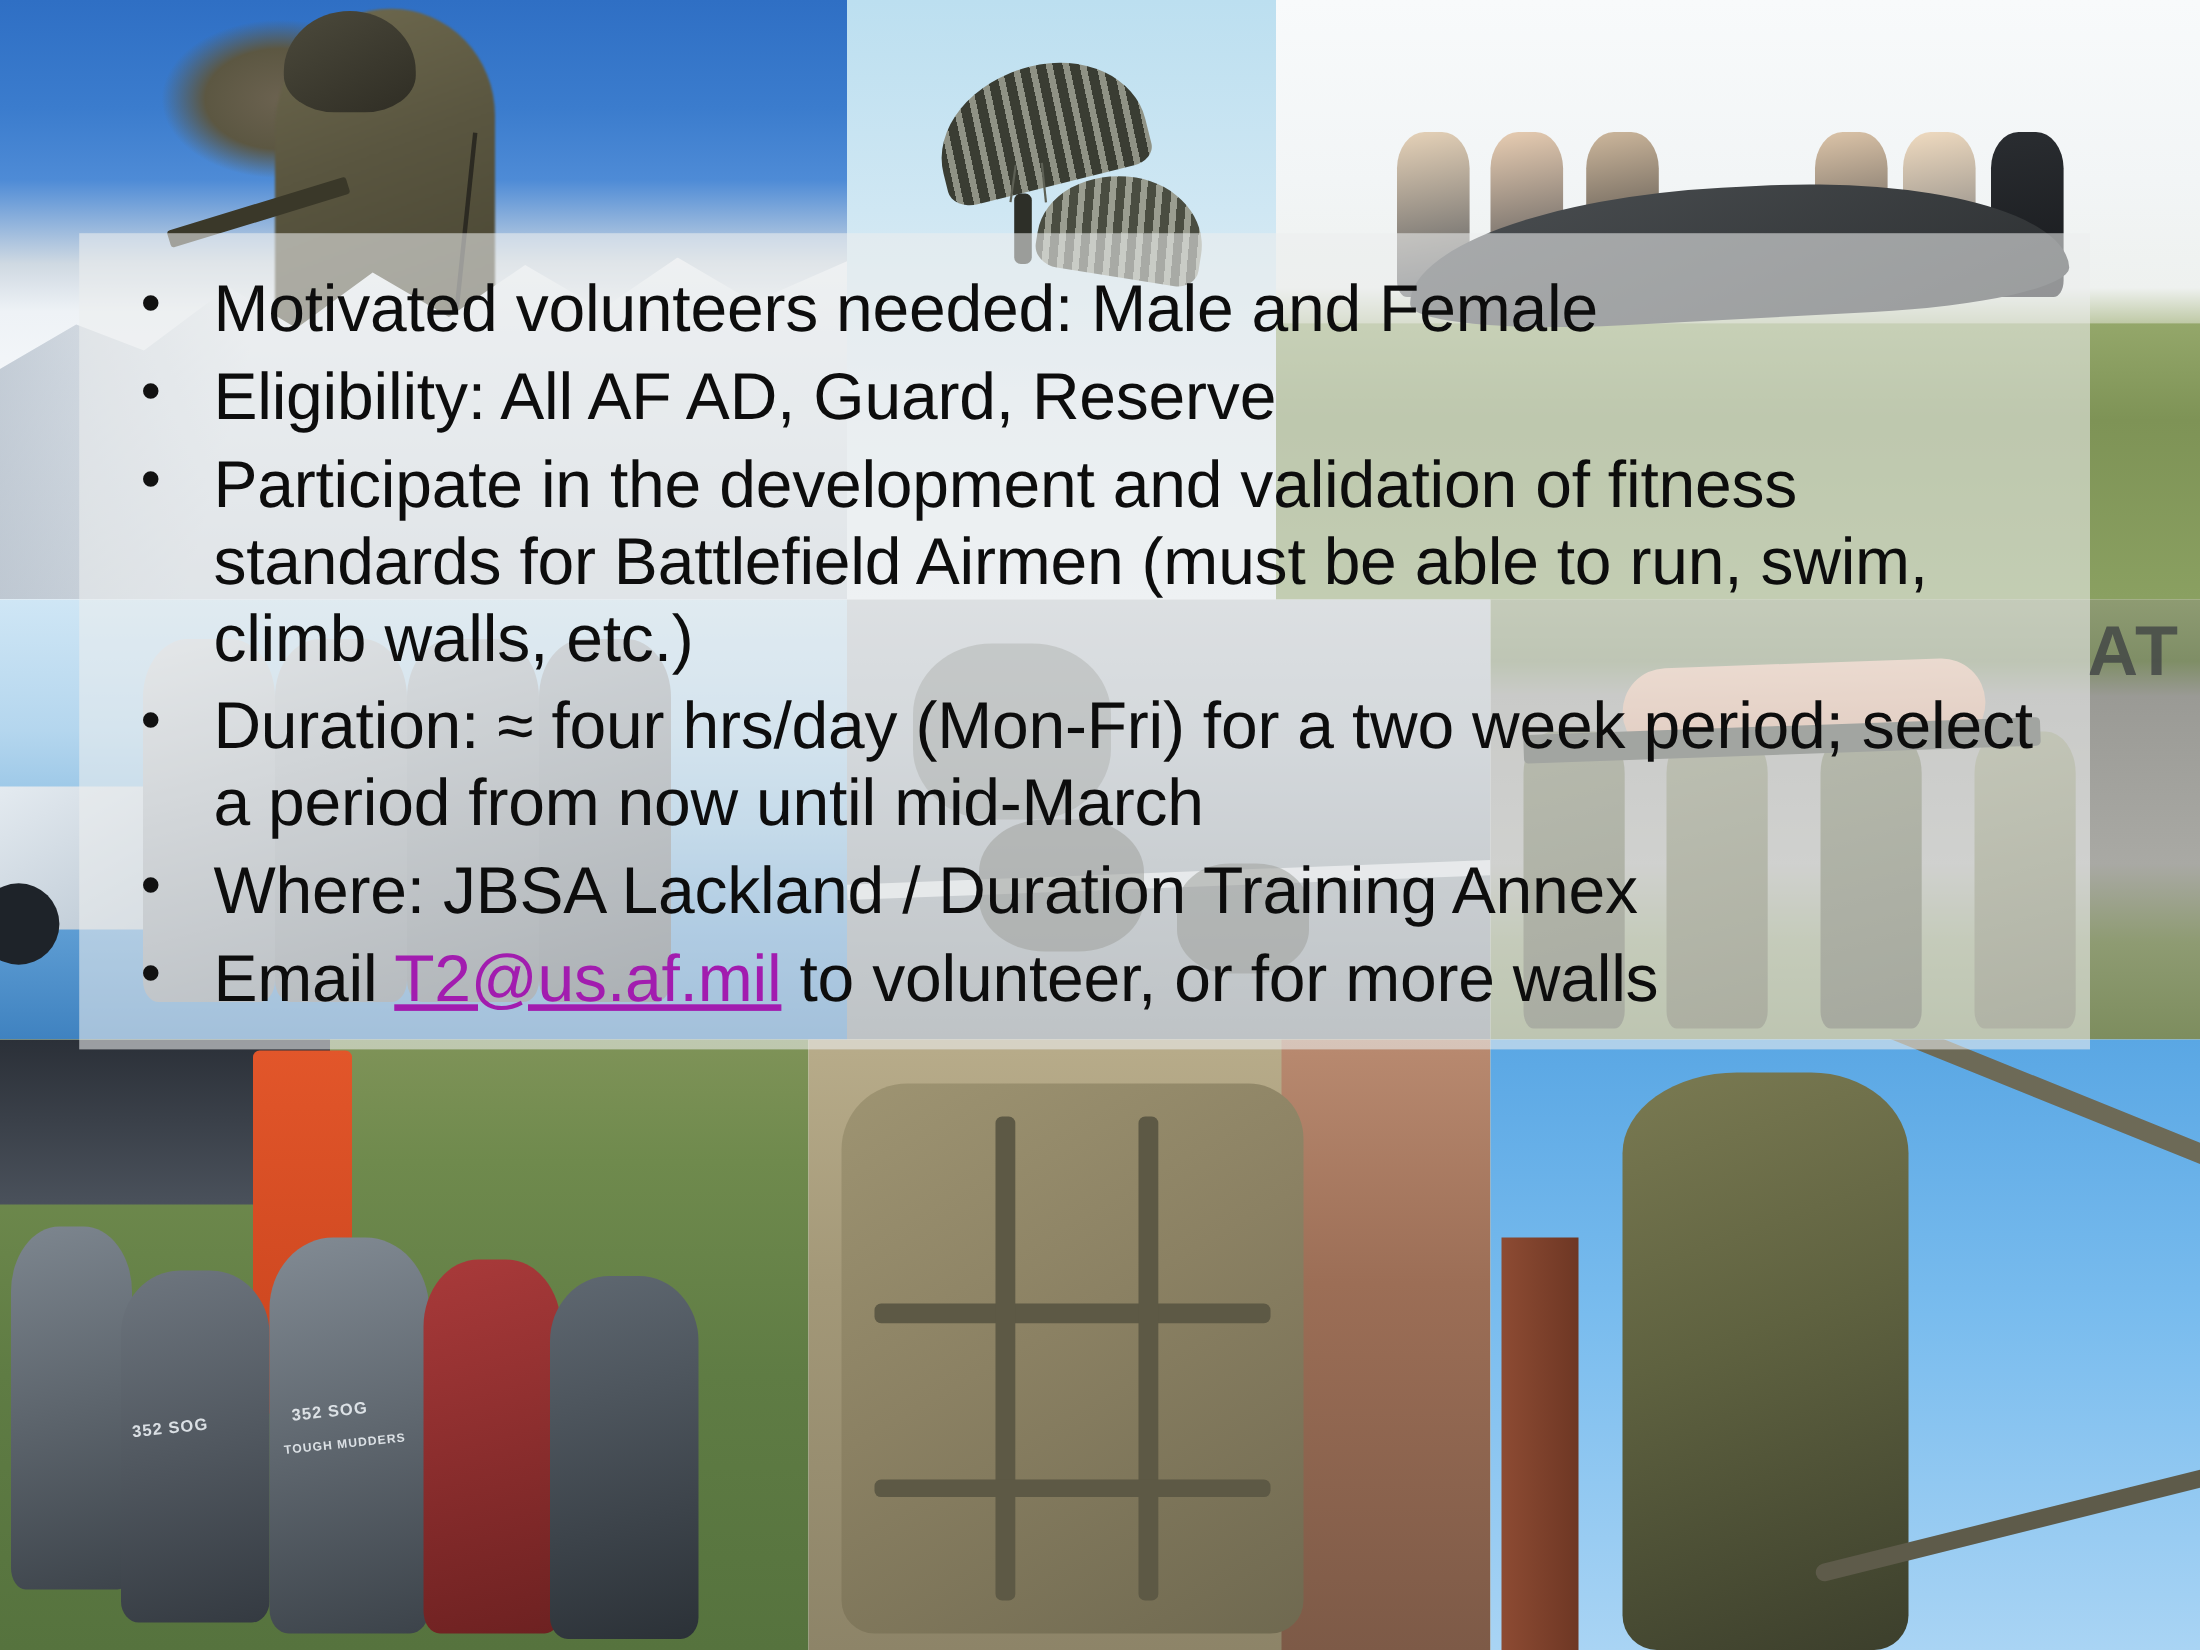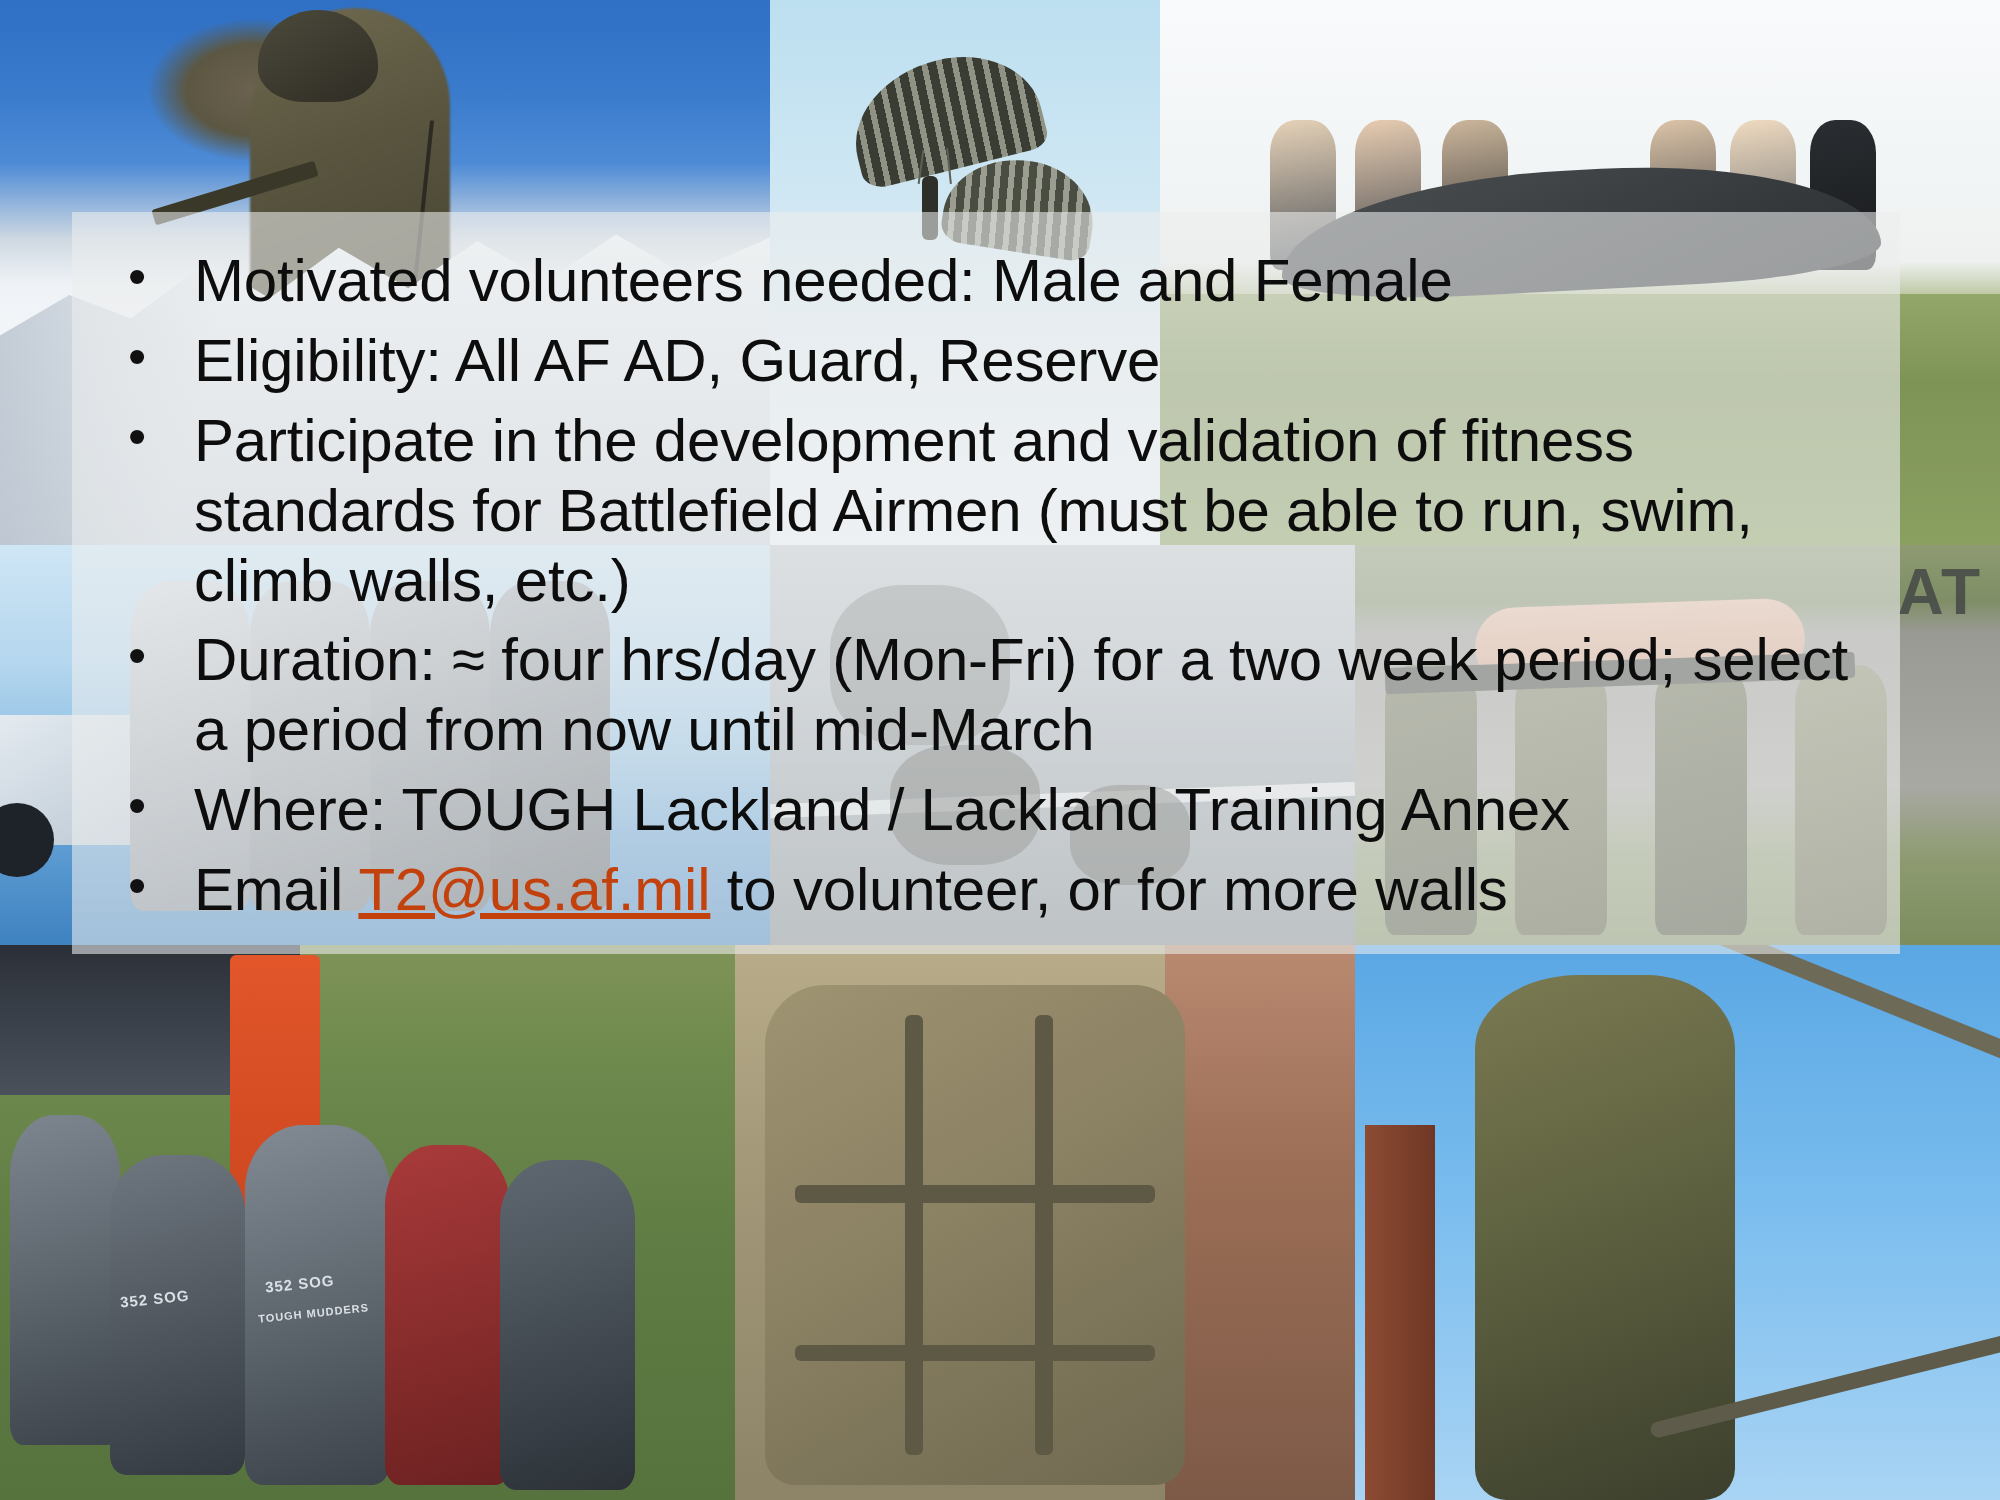--- a/index.html
+++ b/index.html
@@ -265,21 +265,21 @@
   .bullet::before {
     content: "\2022";
     position: absolute;
     left: 18px;
     top: -2px;
     font-size: 52px;
     line-height: 1.25;
     color: #111111;
   }
   .email-link {
-    color: #c2410c;
+    color: #a21caf;
     text-decoration: underline;
     text-underline-offset: 3px;
   }
 </style>
 </head>
 <body>
 
 <div id="slide">
 
   <div class="collage">
@@ -368,18 +368,18 @@
     </div>
 
   </div>
 
   <div class="text-panel">
     <ul class="bullets">
       <li class="bullet">Motivated volunteers needed: Male and Female</li>
       <li class="bullet">Eligibility: All AF AD, Guard, Reserve</li>
       <li class="bullet">Participate in the development and validation of fitness standards for Battlefield Airmen (must be able to run, swim, climb walls, etc.)</li>
       <li class="bullet">Duration: ≈ four hrs/day (Mon-Fri) for a two week period; select a period from now until mid-March</li>
-      <li class="bullet">Where: TOUGH Lackland / Lackland Training Annex</li>
+      <li class="bullet">Where: JBSA Lackland / Duration Training Annex</li>
       <li class="bullet"><span>Email </span><a class="email-link" href="#">T2@us.af.mil</a><span> to volunteer, or for more walls</span></li>
     </ul>
   </div>
 
 </div>
 
 </body></html>

